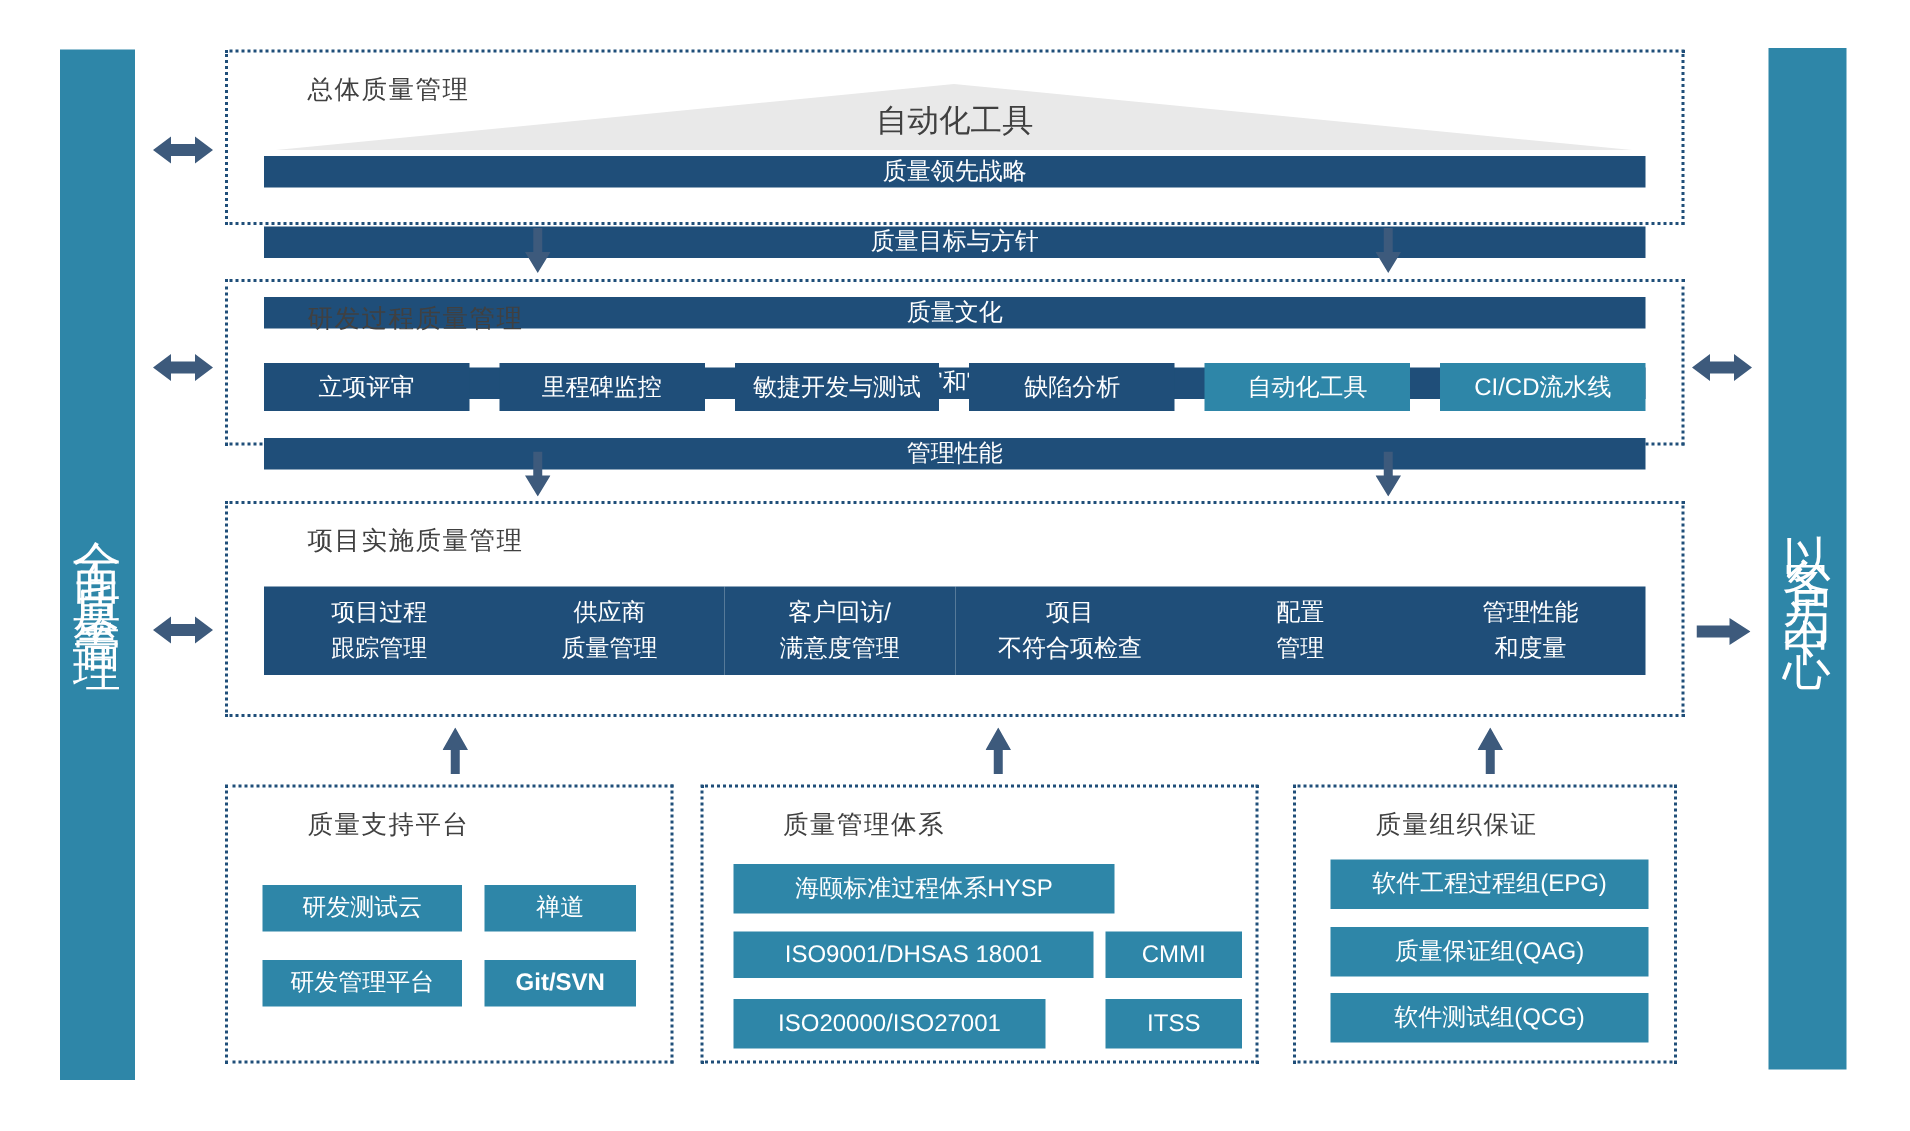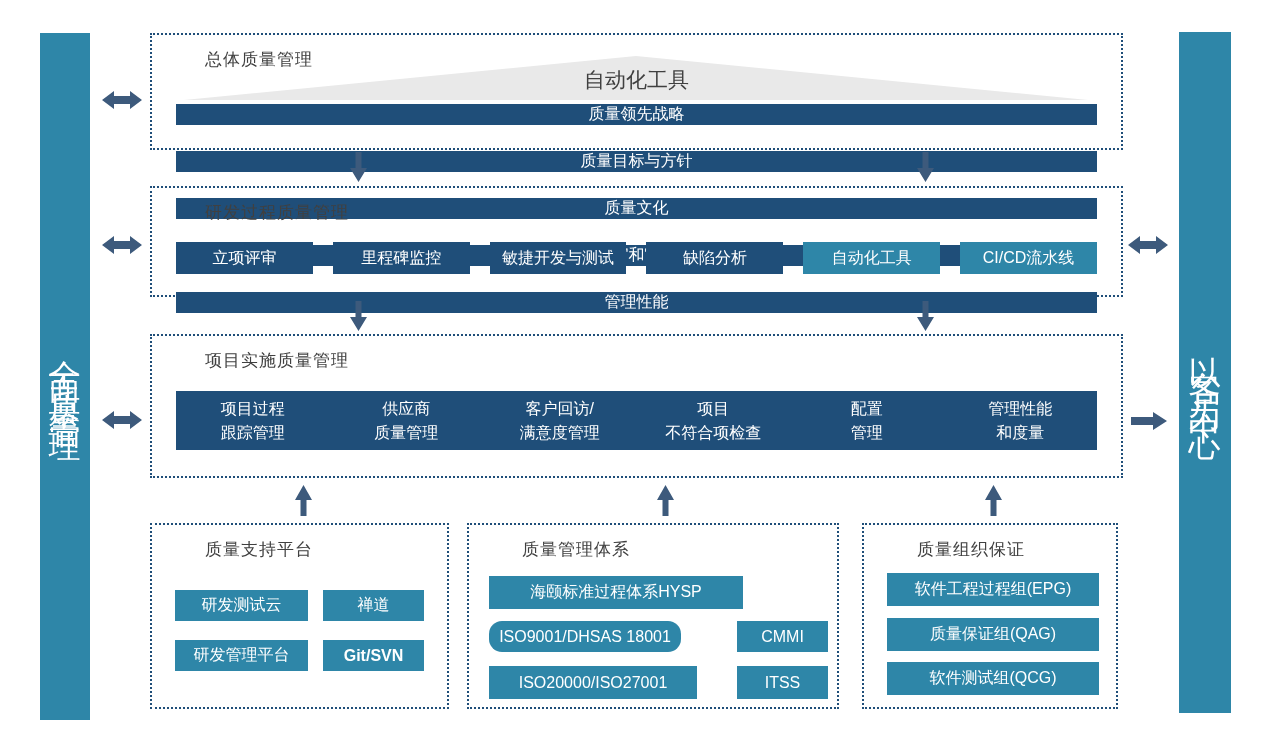--- a/index.html
+++ b/index.html
@@ -37,21 +37,21 @@
   .btn.teal{background:var(--teal);}
   .btn.two-line{white-space:pre-line;line-height:24px;}
   .btn.bold{font-weight:700;}
   
   .support-grid{position:absolute;left:23px;top:65px;display:grid;
     grid-template-columns:133px 101px;column-gap:15px;row-gap:19px;z-index:2;}
   .support-grid .btn{height:31px;flex:none;}
   
   .abs-btn{position:absolute;z-index:2;}
   .sys-hysp{left:20px;top:51px;width:254px;height:33px;}
-  .sys-iso9001{left:20px;top:96px;width:192px;height:31px;border-radius:13px;}
+  .sys-iso9001{left:20px;top:96px;width:240px;height:31px;}
   .sys-cmmi{left:268px;top:96px;width:91px;height:31px;}
   .sys-iso20000{left:20px;top:141px;width:208px;height:33px;}
   .sys-itss{left:268px;top:141px;width:91px;height:33px;}
   .org-1{left:23px;top:48px;width:212px;height:33px;}
   .org-2{left:23px;top:93px;width:212px;height:33px;}
   .org-3{left:23px;top:137px;width:212px;height:33px;}
   
   .arrow{position:absolute;color:var(--arrow);z-index:4;}
   .arrow svg{display:block;}
 </style>

